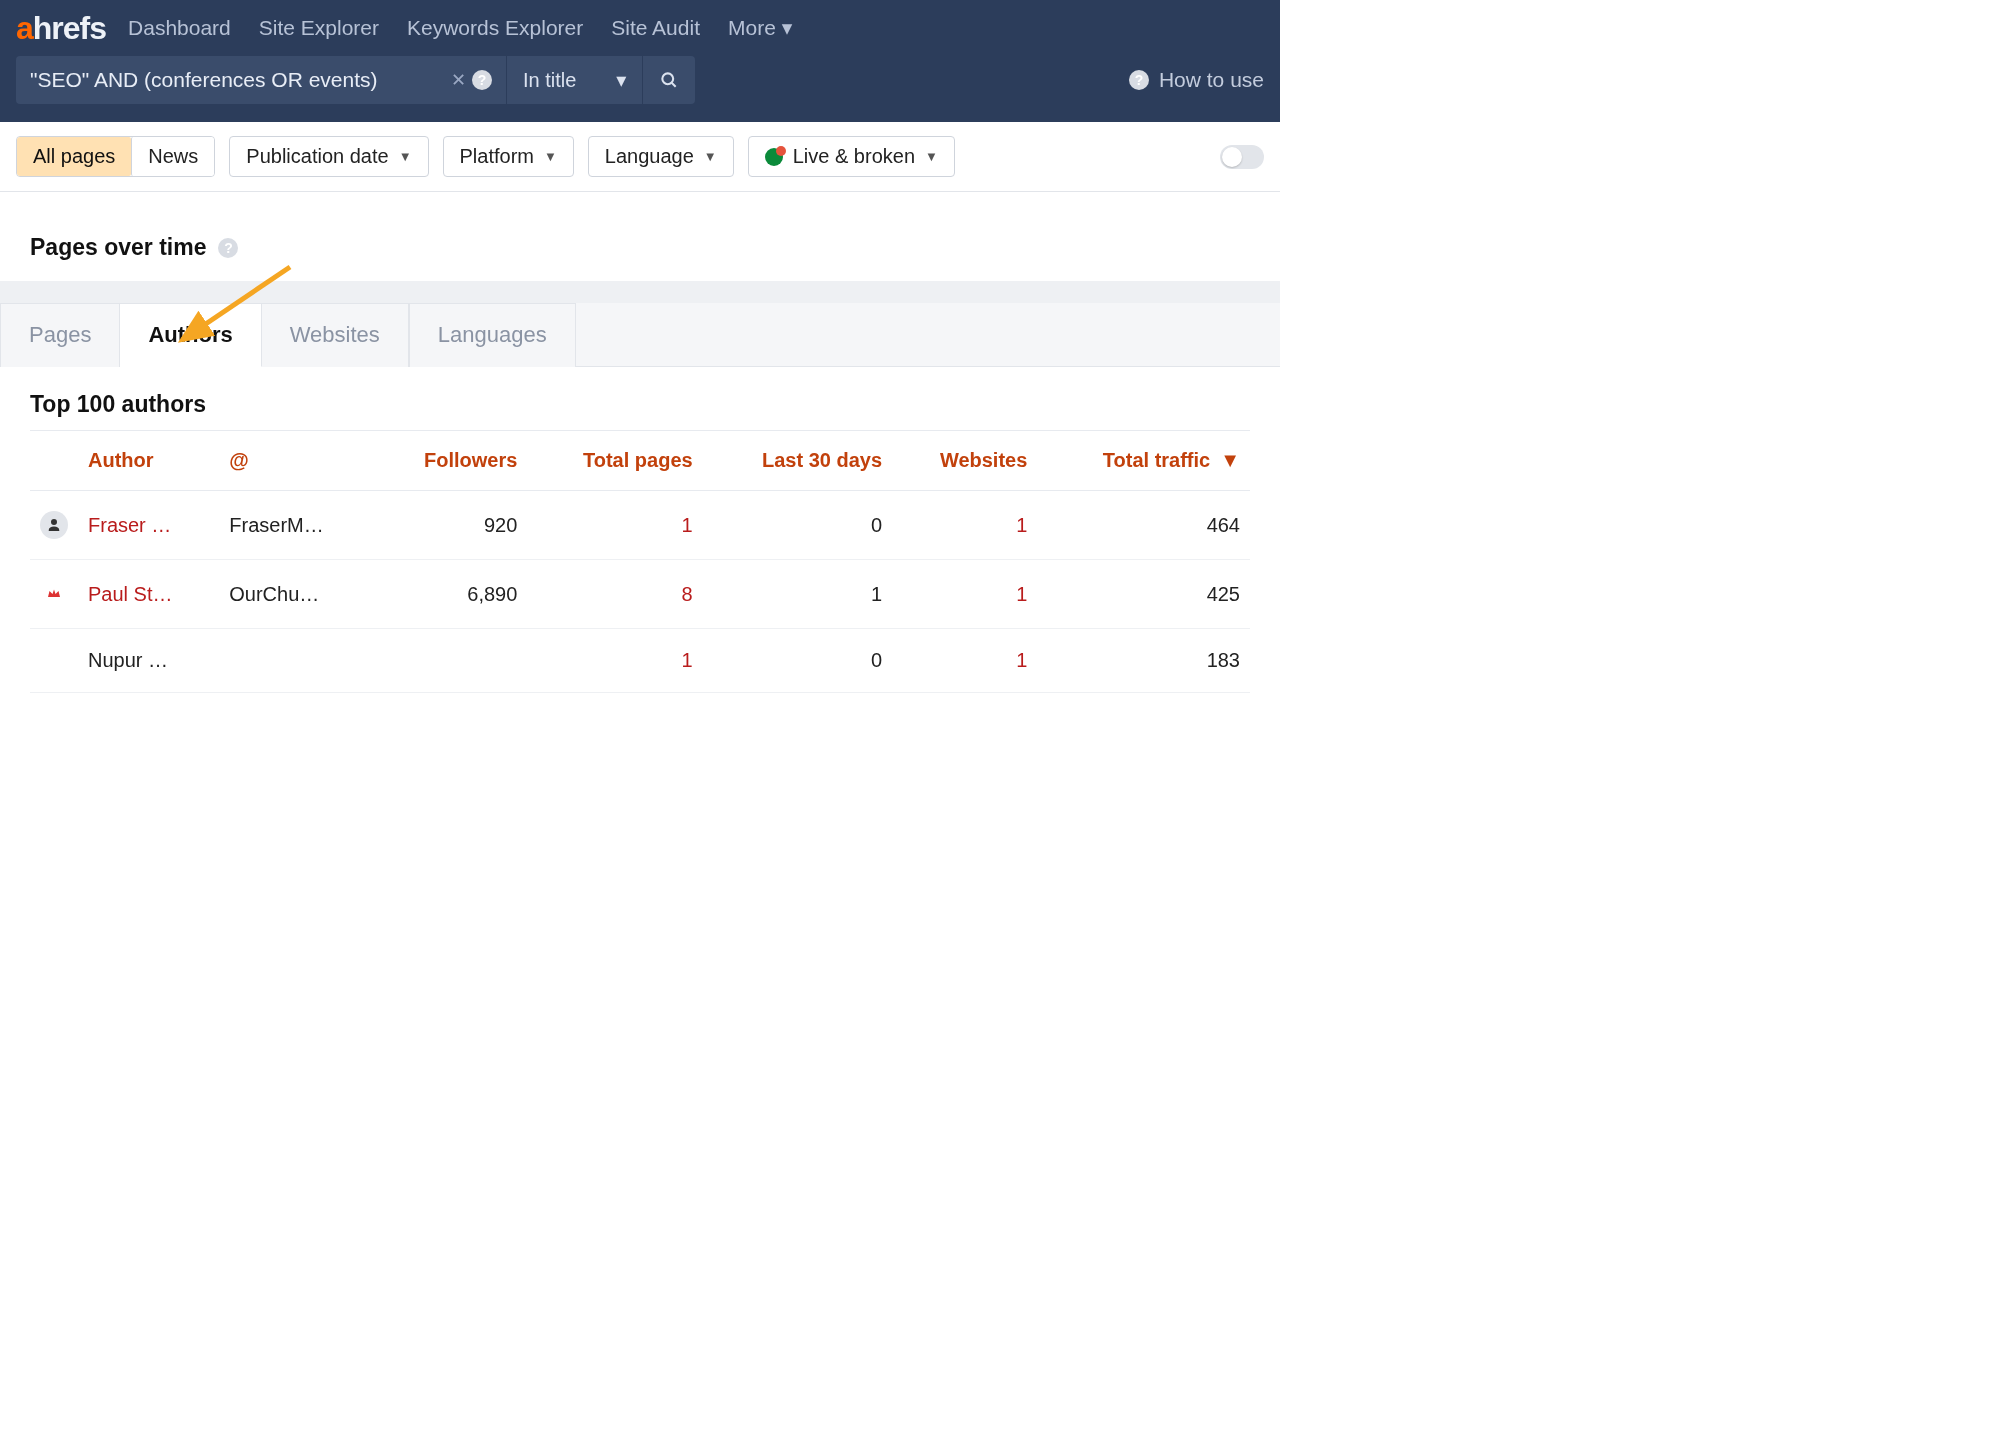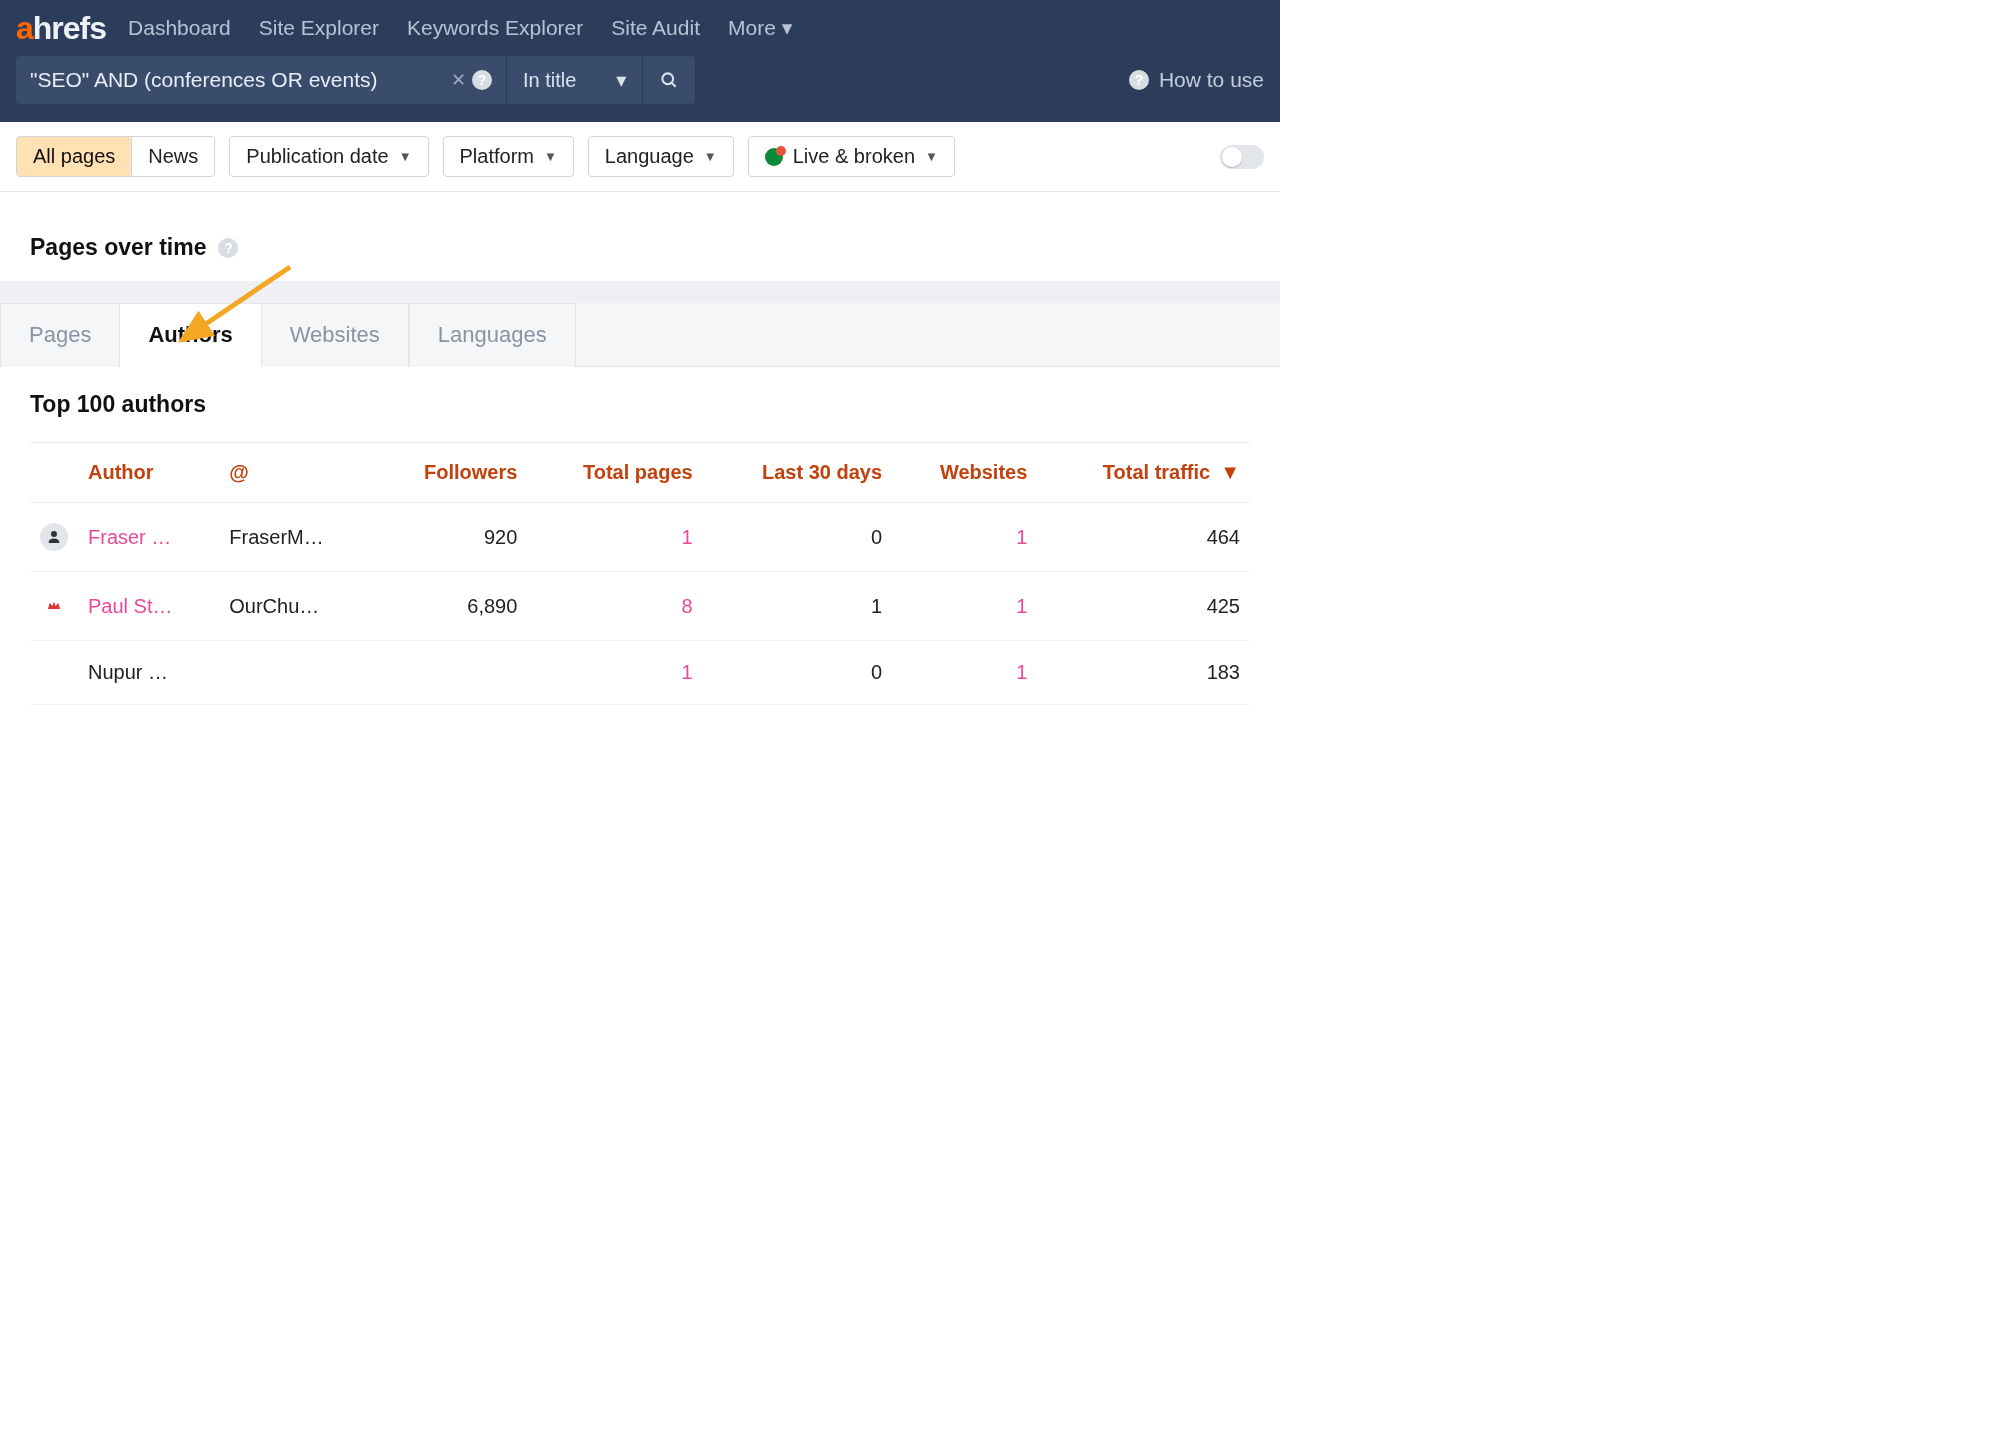--- a/index.html
+++ b/index.html
@@ -32,28 +32,28 @@
 .graybelt{background:#eef0f3;padding:0}
 .panel{background:#fff;margin:22px 0 0 0;padding:20px 30px;display:flex;align-items:center;gap:12px}
 .panel h3{font-size:23px;font-weight:700}
 .help{width:20px;height:20px;border-radius:50%;background:#d8dce3;color:#fff;display:inline-flex;align-items:center;justify-content:center;font-size:14px;font-weight:700}
 .tabs{display:flex;margin-top:22px;background:#f5f6f8}
 .tab{padding:18px 28px;font-size:22px;color:#8a93a3;cursor:pointer;border:1px solid #e2e5ea;border-bottom:none;background:#f5f6f8}
 .tab.active{background:#fff;color:#111;font-weight:700;border-bottom:1px solid #fff}
 .tab+.tab{border-left:none}
 .tab.sep{border-left:1px solid #e2e5ea;margin-left:0}
 .tablewrap{background:#fff;padding:24px 30px 0 30px;border-top:1px solid #e2e5ea;margin-top:-1px}
-.tablewrap h3{font-size:23px;font-weight:700;margin-bottom:24px}
+.tablewrap h3{font-size:23px;font-weight:700;margin-bottom:12px}
 table{width:100%;border-collapse:collapse}
 th{text-align:left;font-size:20px;font-weight:700;padding:18px 10px;border-top:1px solid #e7eaef;border-bottom:1px solid #e7eaef;color:#c2410c;vertical-align:top}
 th.r{text-align:right}
 th.r .hd{display:inline-block;text-align:left}
 td{padding:20px 10px;font-size:20px;border-bottom:1px solid #eef0f3;color:#222}
 td.r{text-align:right}
-.link{color:#ec4899;cursor:pointer}
+.link{color:#b91c1c;cursor:pointer}
 .avatar{width:28px;height:28px;border-radius:50%;background:#e2e5ea;display:inline-flex;align-items:center;justify-content:center}
 .avatar svg{width:18px;height:18px;fill:#333}
 .avatar.r2{background:#fff}
 .sortcol{display:flex;align-items:center;justify-content:flex-end;gap:10px}
 .arrow-annot{position:absolute;pointer-events:none}
 .content{position:relative}
 </style>
 </head>
 <body>
 

